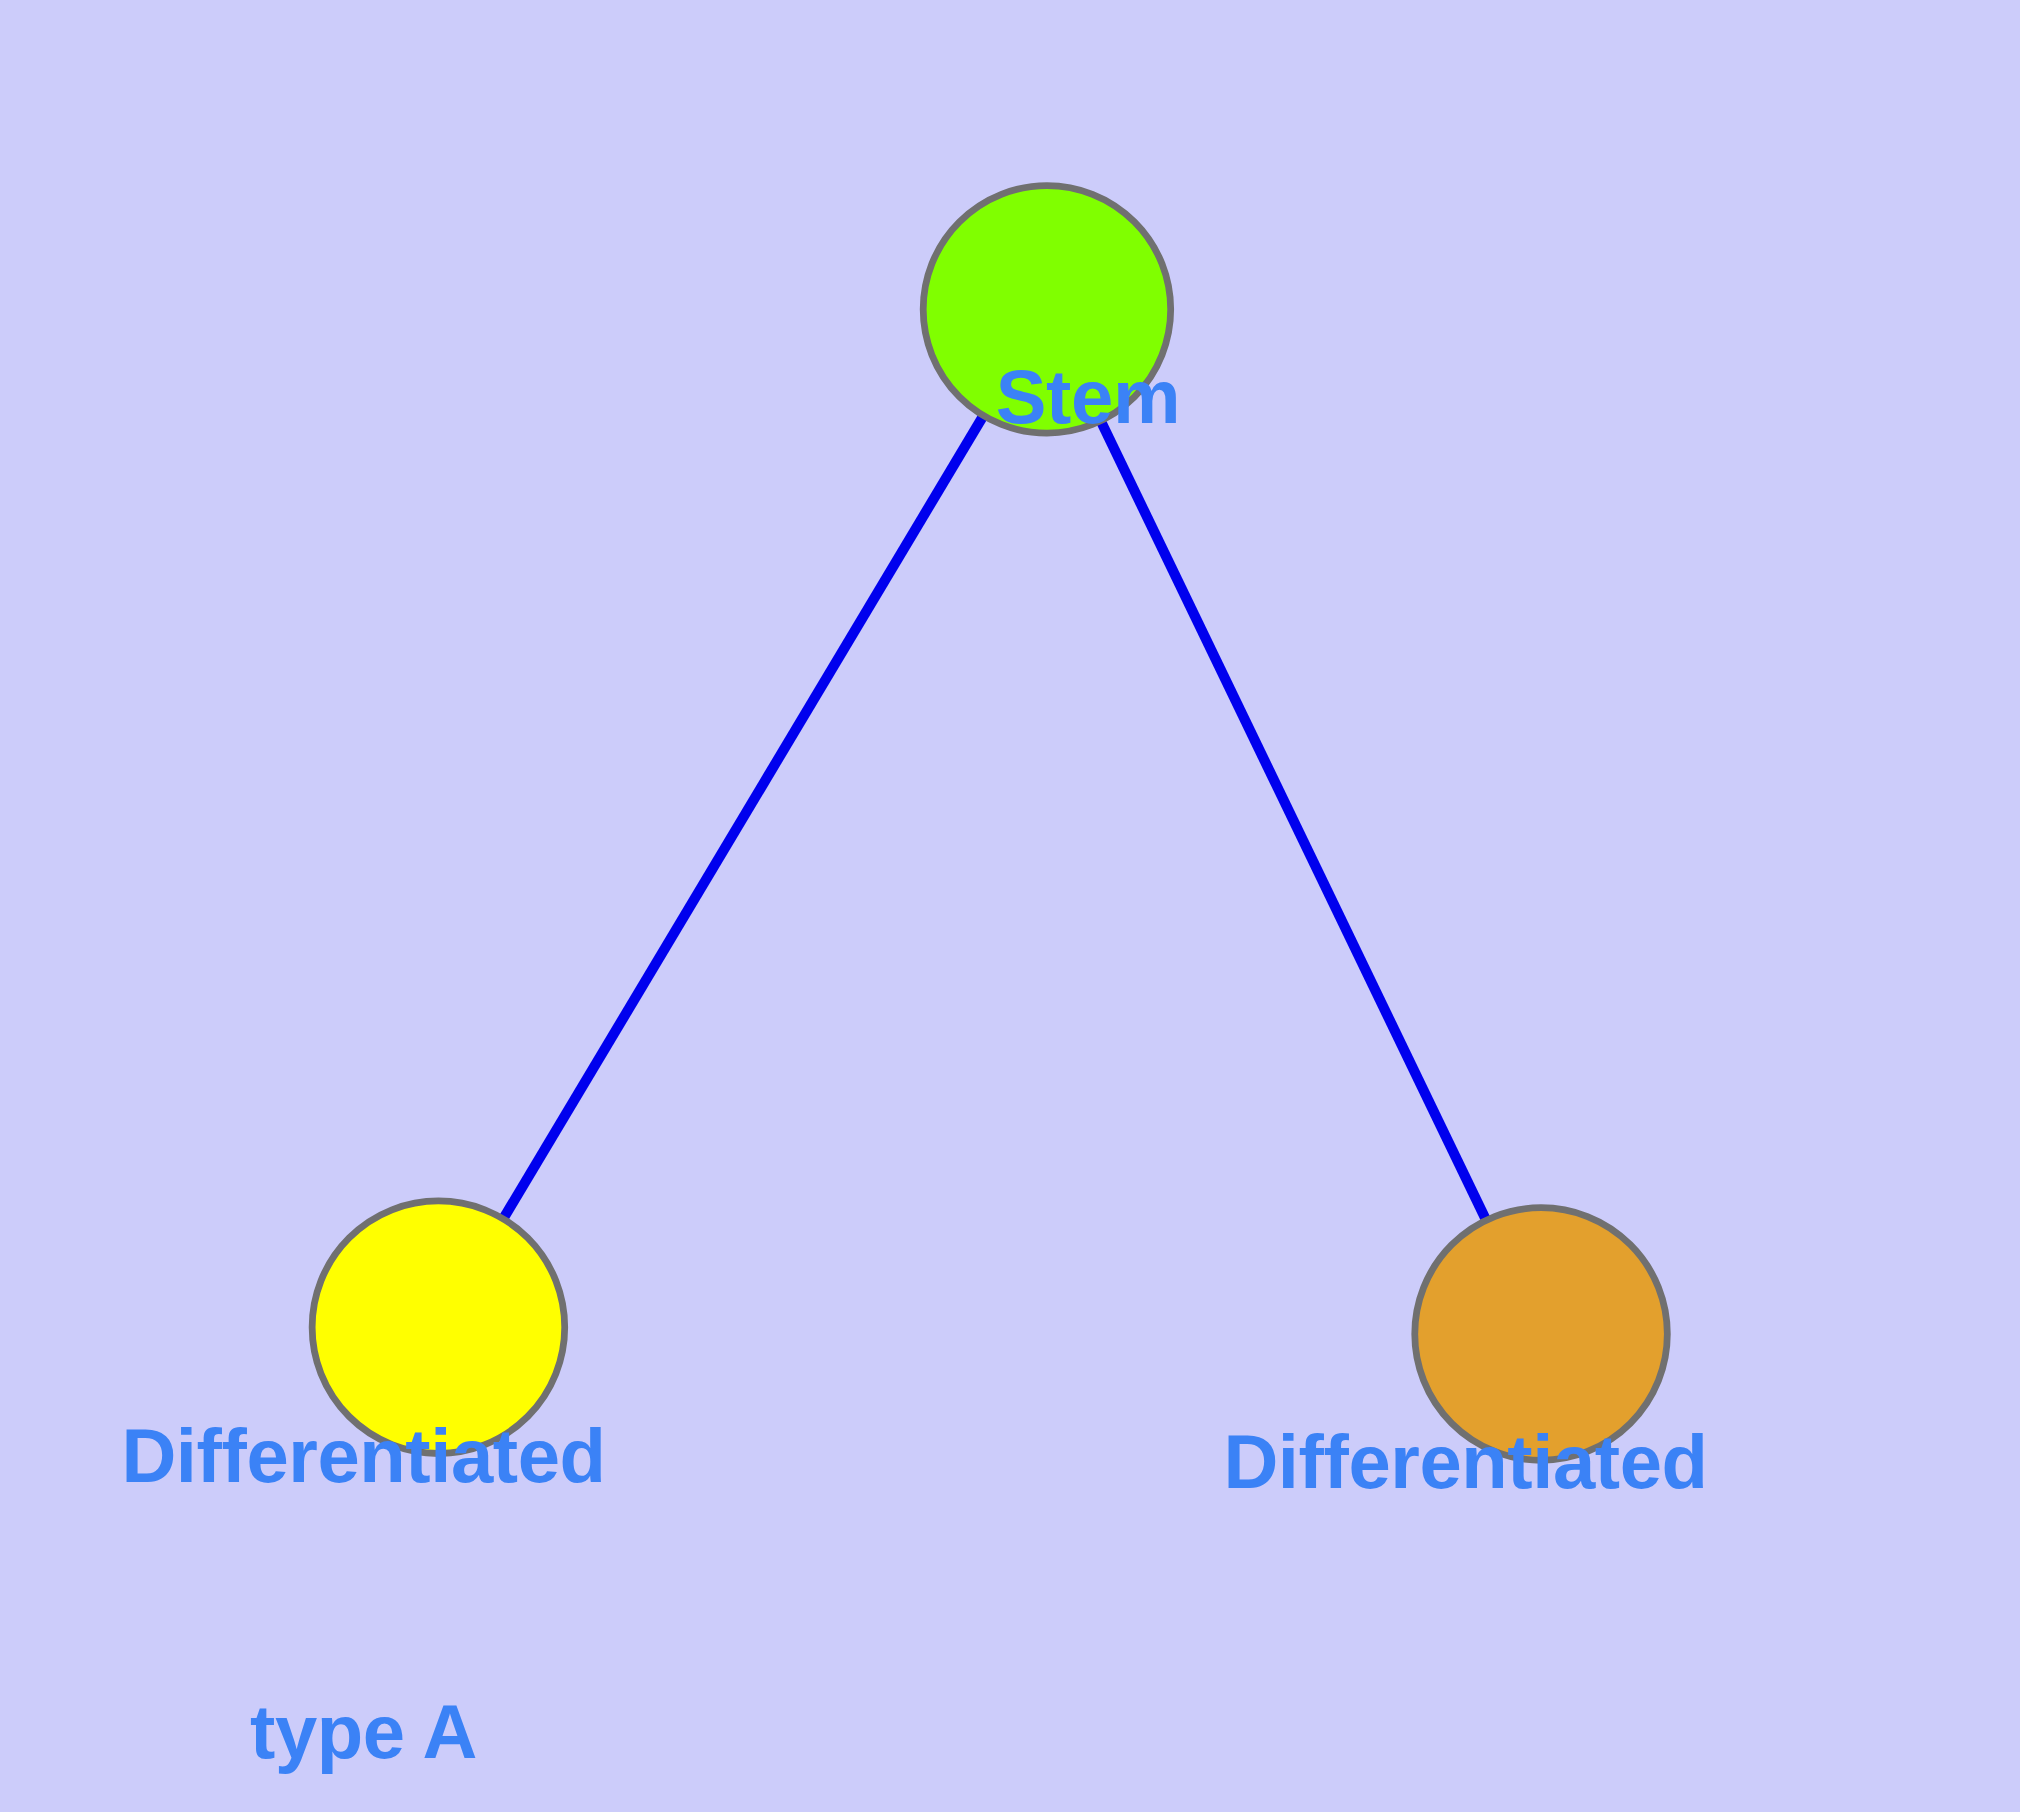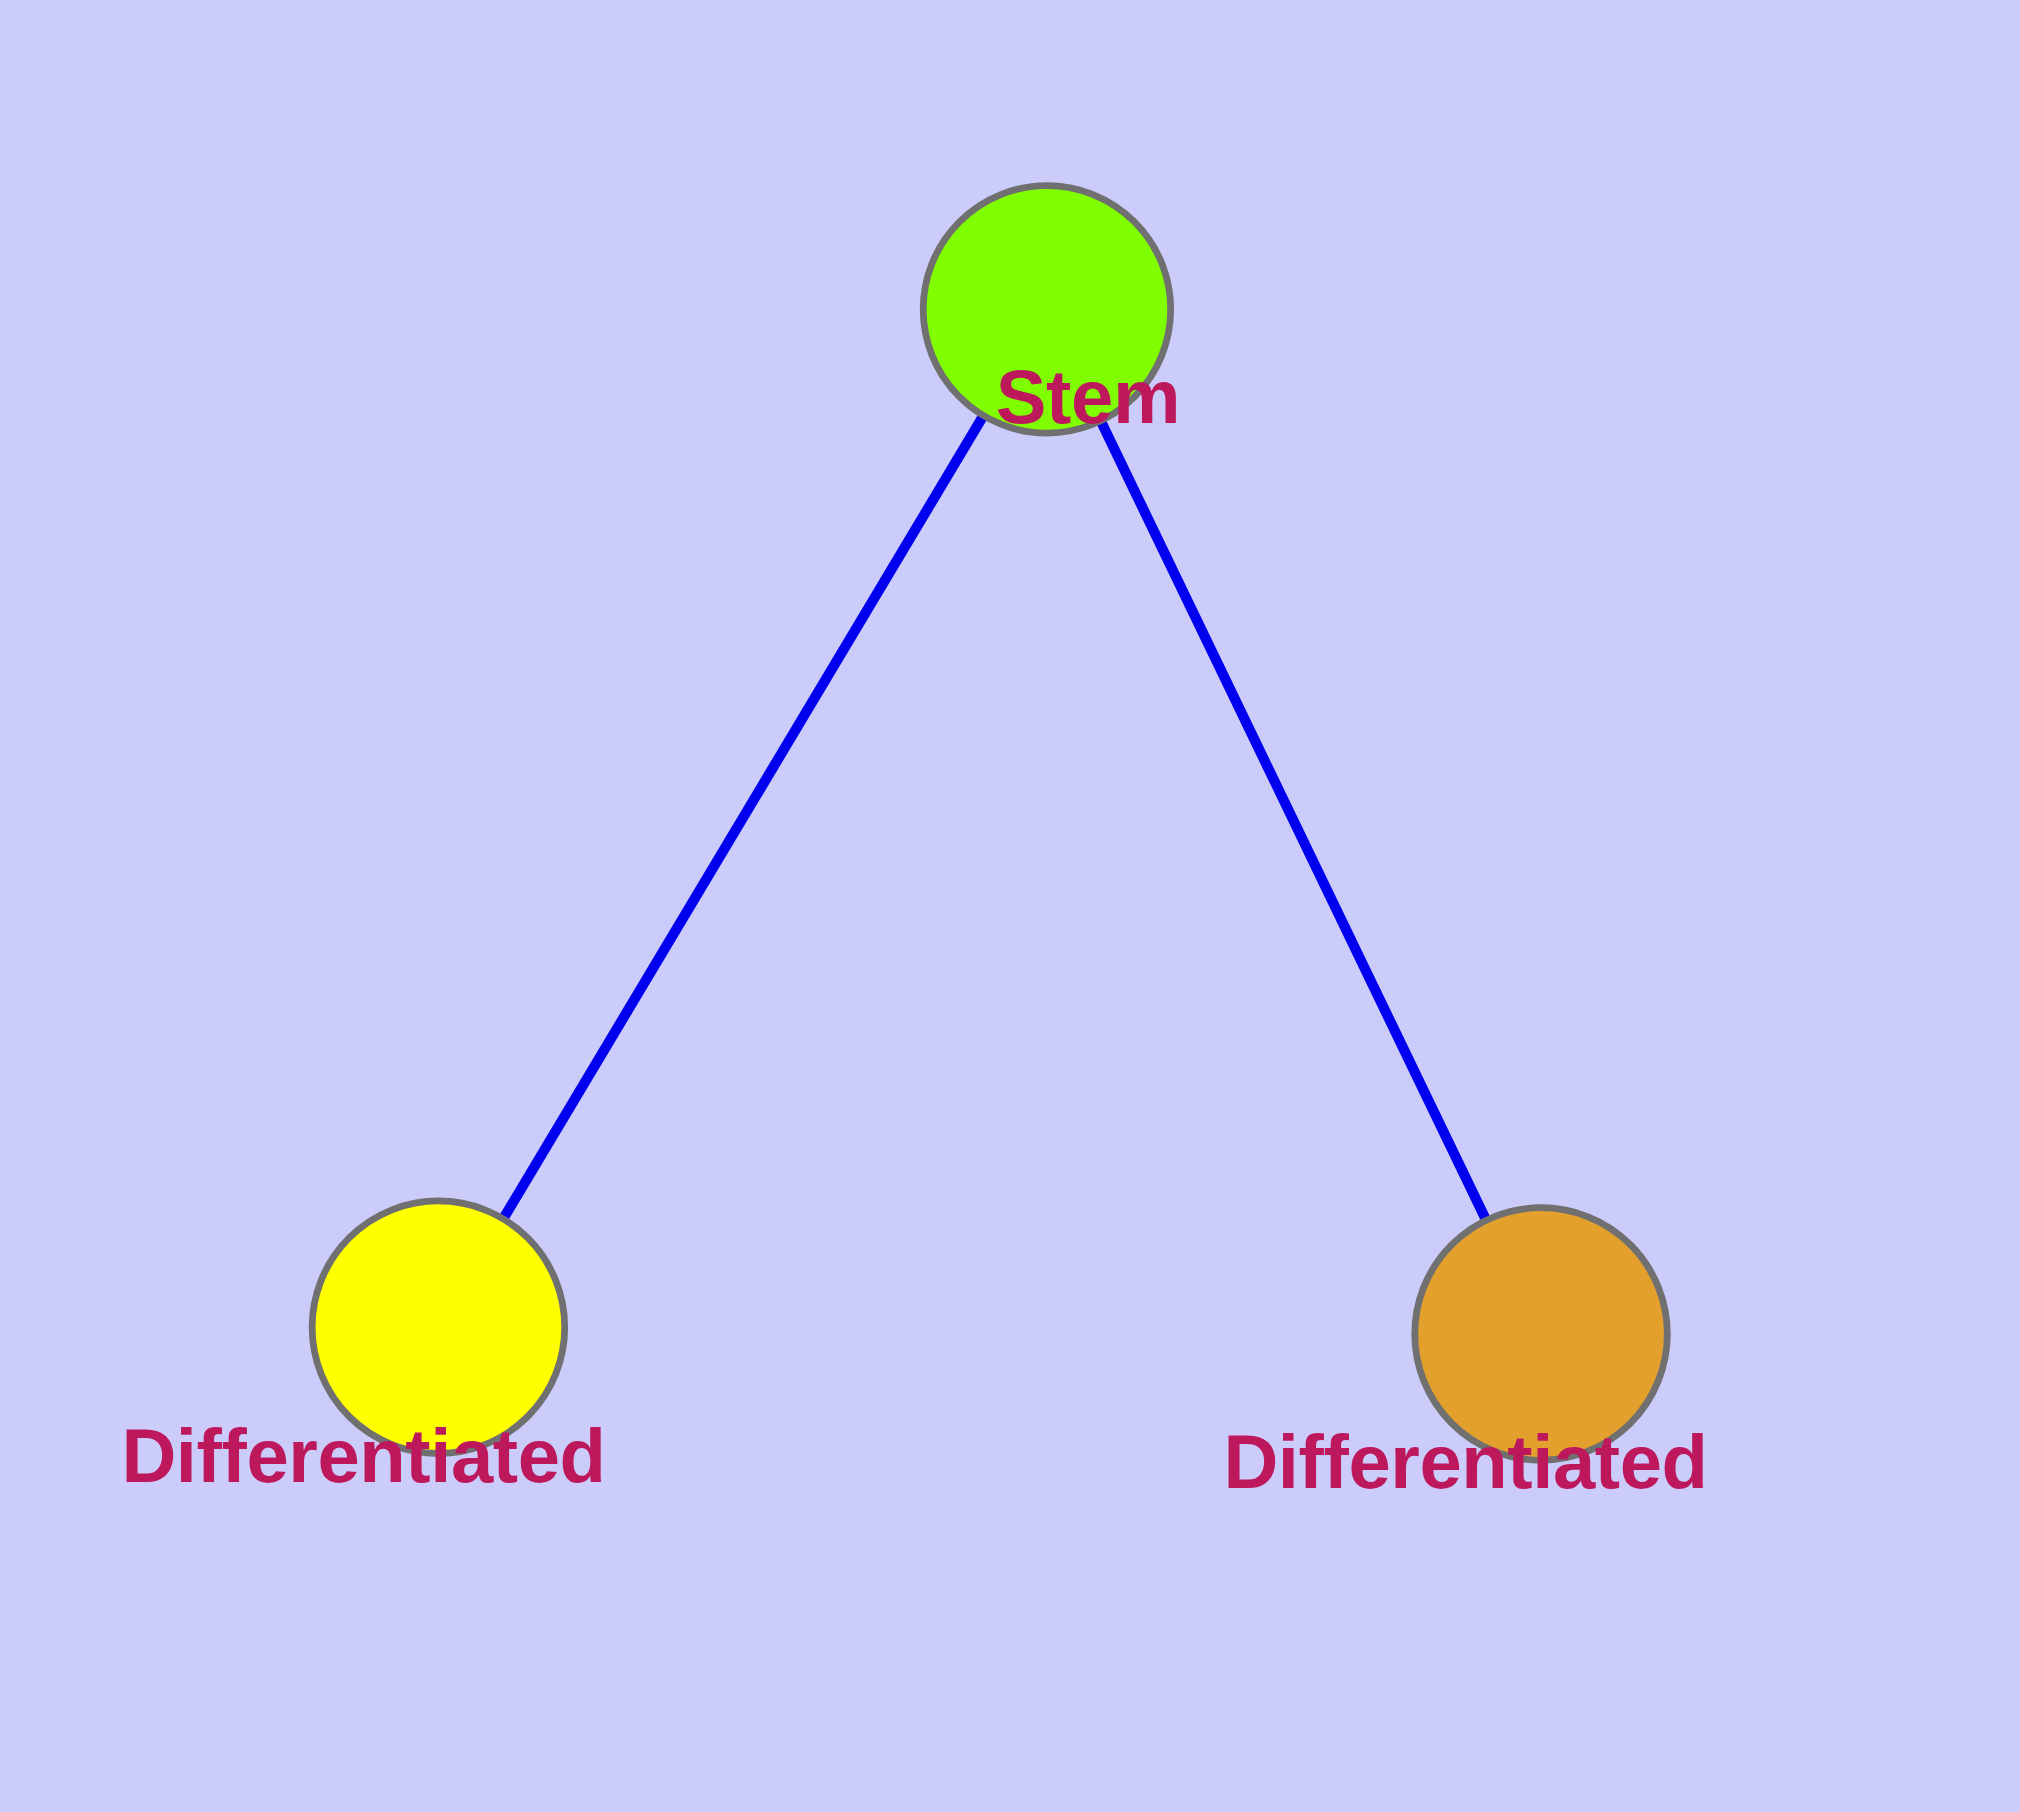--- a/index.html
+++ b/index.html
@@ -22,21 +22,21 @@
     background: #ccccfa;
   }
   #graph-svg {
     position: absolute;
     left: 0; top: 0;
     width: 2021px;
     height: 1812px;
   }
   .node-label {
     position: absolute;
-    color: #be185d;
+    color: #3b82f6;
     font-weight: bold;
     font-size: 76px;
     line-height: 92px;
     text-align: center;
     white-space: pre;
     letter-spacing: -0.4px;
     pointer-events: none;
   }
   #label-stem {
     left: 877px;
@@ -74,20 +74,21 @@
       <circle id="node-stem" cx="1235" cy="365" r="146" fill="#80ff00" stroke="#707070" stroke-width="8"></circle>
     </g>
   </svg>
 
   <div class="node-label" id="label-stem">
     <span>Stem</span>
   </div>
 
   <div class="node-label" id="label-type-a">
     <div>Differentiated</div>
+    <div>type A</div>
   </div>
 
   <div class="node-label" id="label-type-b">
     <div>Differentiated</div>
   </div>
 
 </div>
 
 
 </body></html>

